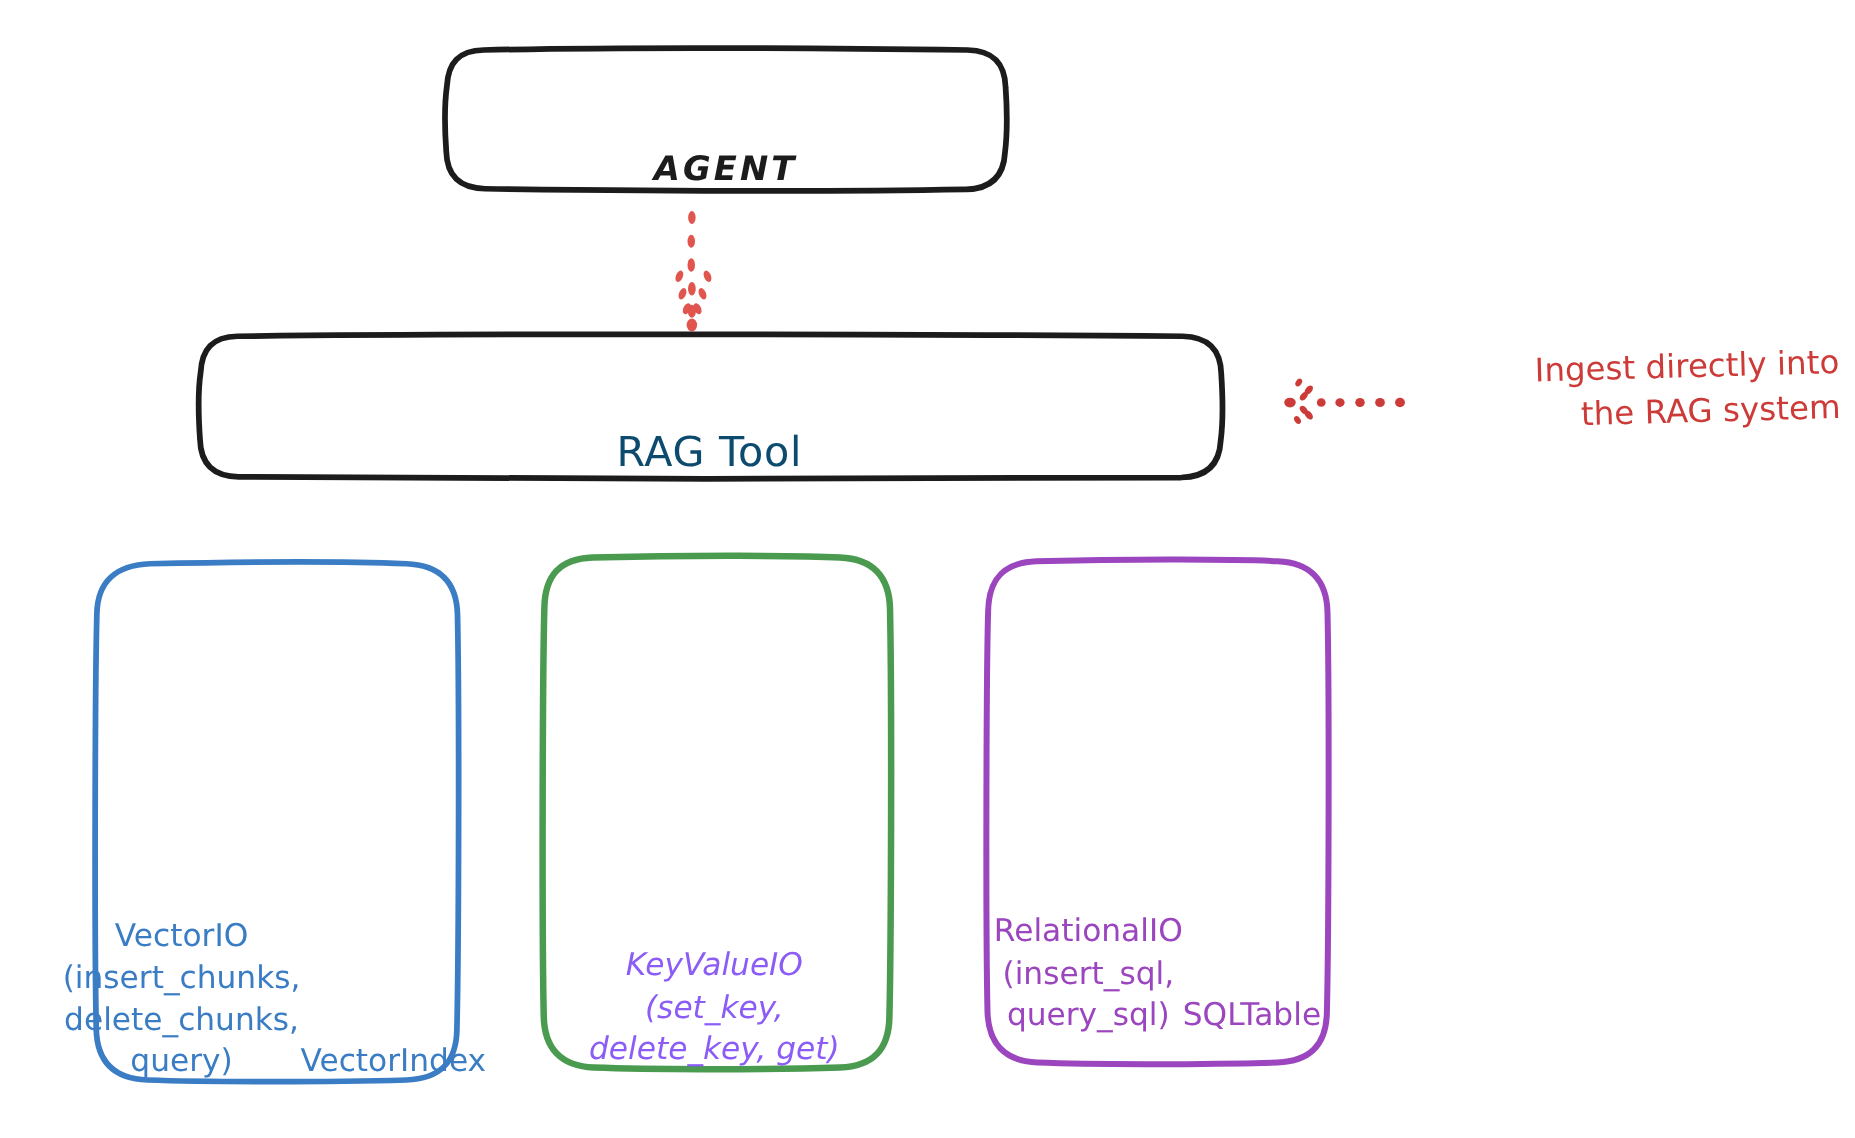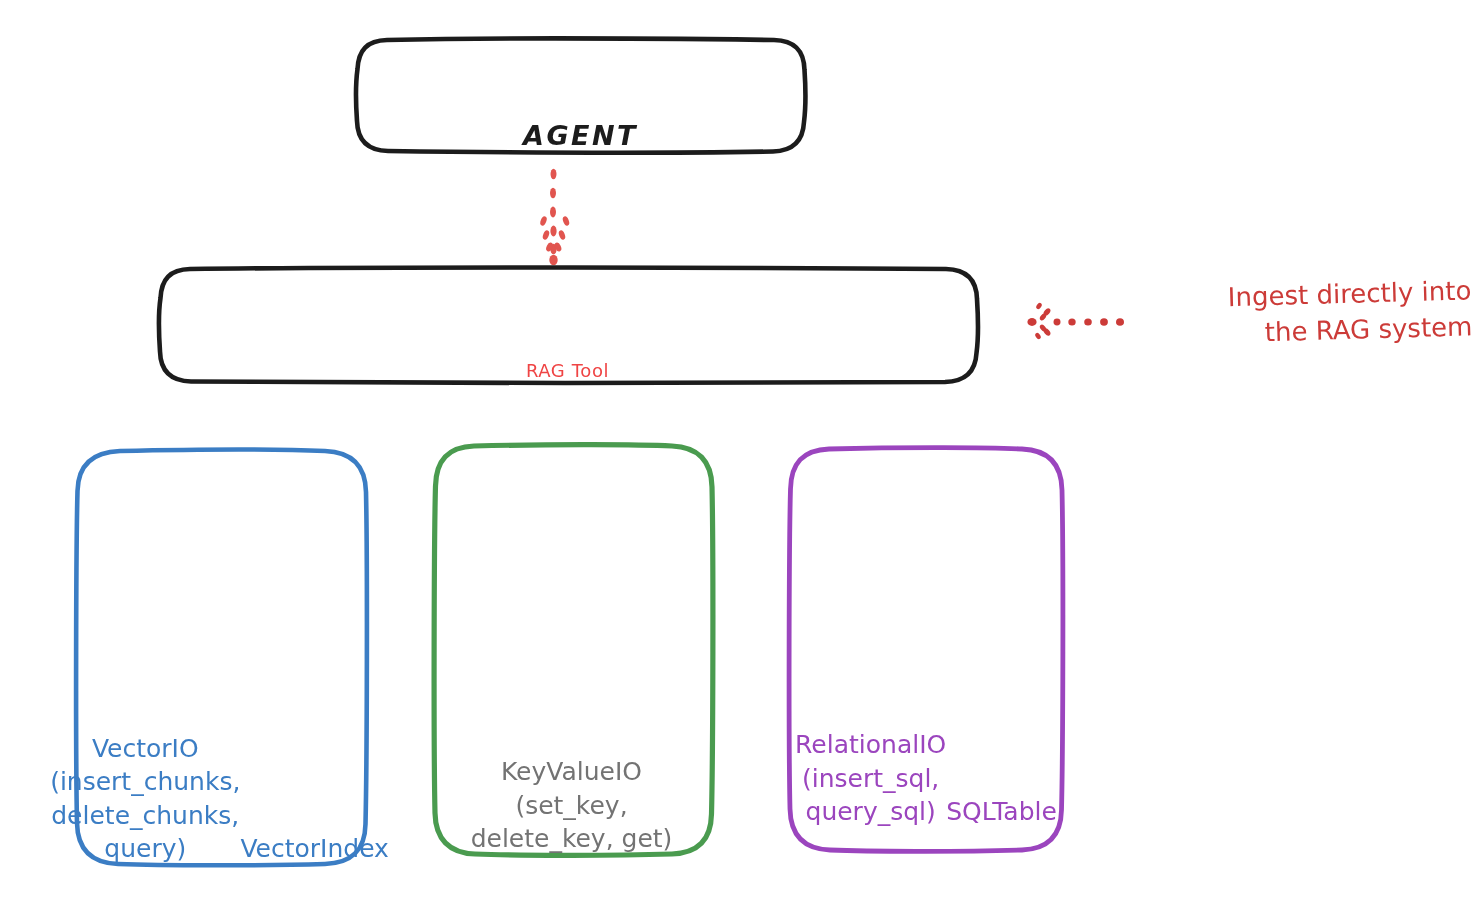--- a/index.html
+++ b/index.html
@@ -57,23 +57,23 @@
 
   
   #ragtool-node {
     left: 157px;
     top: 268px;
     width: 821px;
     height: 115px;
   }
   #ragtool-node .node-label {
     font-family: "DejaVu Sans", sans-serif;
-    font-size: 18px;
+    font-size: 33px;
     letter-spacing: 0.6px;
-    color: #ef4444;
+    color: #0c4a6e;
   }
 
   
   .provider {
     flex-direction: row;
     justify-content: center;
     padding: 0 8px;
   }
   .provider .api-label {
     font-family: "DejaVu Sans", sans-serif;
@@ -100,21 +100,21 @@
   #vectorio-node .api-label,
   #vectorio-node .index-label { color: #3B7DC4; }
 
   #keyvalueio-node {
     left: 430px;
     top: 445px;
     width: 283px;
     height: 410px;
   }
   #keyvalueio-node .api-label,
-  #keyvalueio-node .index-label { color: #737373; }
+  #keyvalueio-node .index-label { color: #8b5cf6; font-style: italic; }
 
   #relationalio-node {
     left: 787px;
     top: 424px;
     width: 278px;
     height: 404px;
   }
   #relationalio-node .api-label,
   #relationalio-node .index-label { color: #9B45BE; }
 

